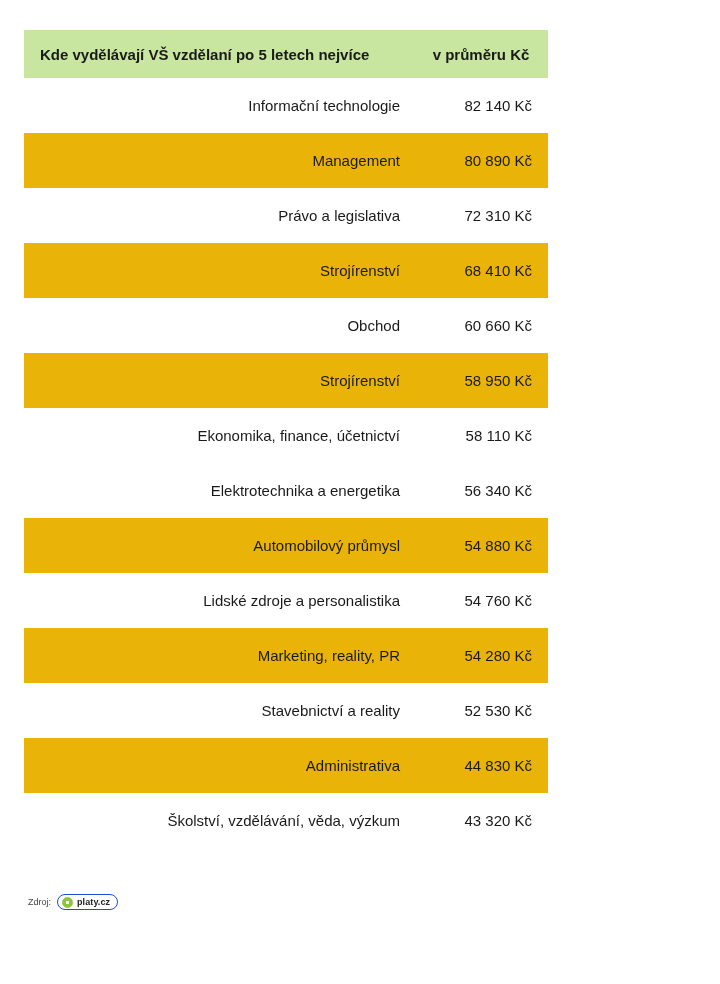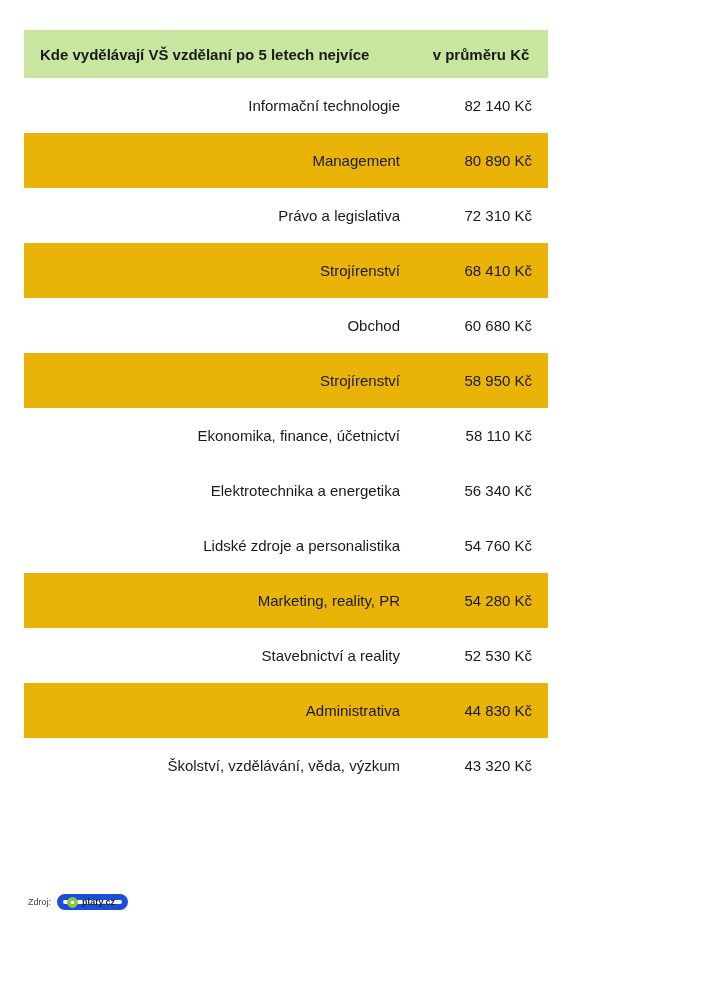--- a/index.html
+++ b/index.html
@@ -72,21 +72,21 @@
   }
   .source-label {
     font-size: 9px;
     color: #444;
   }
   .logo-pill {
     display: inline-flex;
     align-items: center;
     gap: 4px;
     background: #ffffff;
-    border: 6px solid #1d4ed8;
+    border: 1px solid #1d4ed8;
     border-radius: 10px;
     padding: 2px 7px 2px 4px;
     height: 16px;
     box-sizing: border-box;
   }
   .logo-dot {
     width: 11px;
     height: 11px;
     border-radius: 50%;
     background: radial-gradient(circle at 50% 50%, #ffffff 0 28%, #8cc63f 30% 100%);
@@ -128,33 +128,37 @@
       <tr class="odd">
         <td class="td-label">Právo a legislativa</td>
         <td class="td-value">72 310 Kč</td>
       </tr>
       <tr class="even">
         <td class="td-label">Strojírenství</td>
         <td class="td-value">68 410 Kč</td>
       </tr>
       <tr class="odd">
         <td class="td-label">Obchod</td>
-        <td class="td-value">60 680 Kč</td>
+        <td class="td-value">60 660 Kč</td>
       </tr>
       <tr class="even">
         <td class="td-label">Strojírenství</td>
         <td class="td-value">58 950 Kč</td>
       </tr>
       <tr class="odd">
         <td class="td-label">Ekonomika, finance, účetnictví</td>
         <td class="td-value">58 110 Kč</td>
       </tr>
       <tr class="odd">
         <td class="td-label">Elektrotechnika a energetika</td>
         <td class="td-value">56 340 Kč</td>
+      </tr>
+      <tr class="even">
+        <td class="td-label">Automobilový průmysl</td>
+        <td class="td-value">54 880 Kč</td>
       </tr>
       <tr class="odd">
         <td class="td-label">Lidské zdroje a personalistika</td>
         <td class="td-value">54 760 Kč</td>
       </tr>
       <tr class="even">
         <td class="td-label">Marketing, reality, PR</td>
         <td class="td-value">54 280 Kč</td>
       </tr>
       <tr class="odd">

